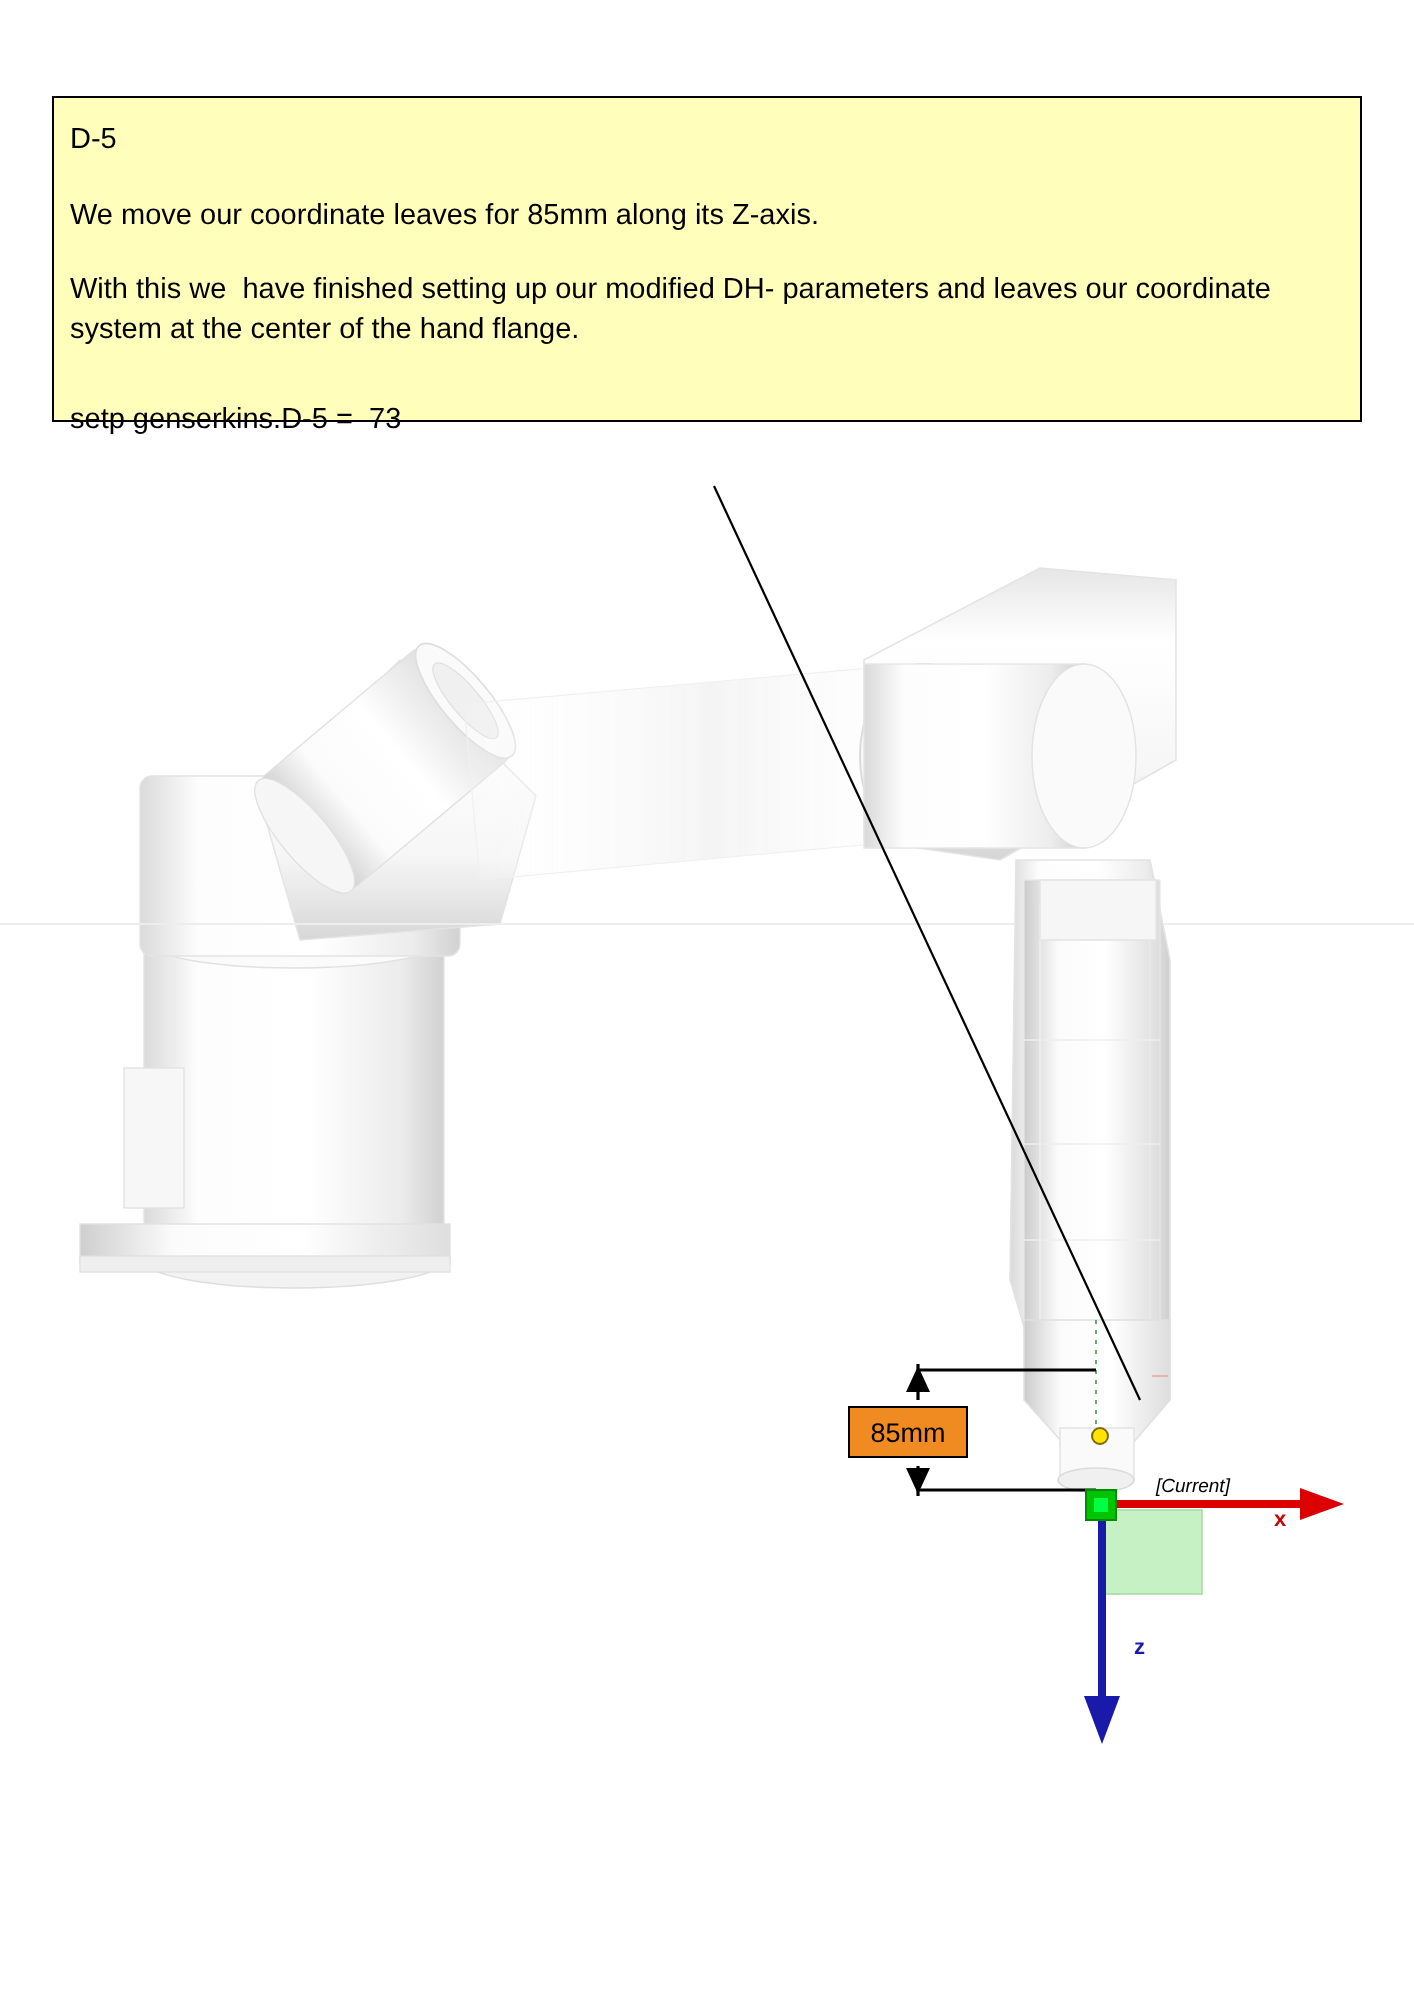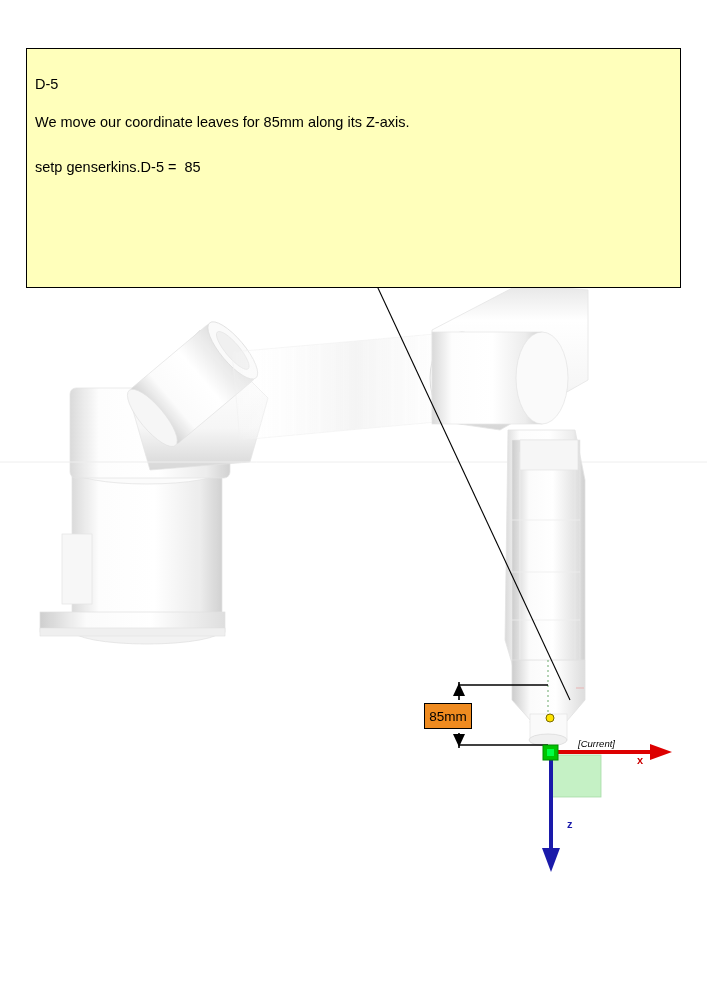--- a/index.html
+++ b/index.html
@@ -21,25 +21,25 @@
     height: 1000px;
     background: #ffffff;
   }
 
   
   .note-box {
     position: absolute;
     left: 26px;
     top: 48px;
     width: 655px;
-    height: 240px;
+    height: 163px;
     background: #ffffbb;
     border: 1px solid #000000;
     box-sizing: border-box;
-    padding: 24px 6px 6px 8px;
+    padding: 10px 6px 6px 8px;
   }
   .note-line {
     font-size: 14.5px;
     color: #000000;
     line-height: 1.35;
     white-space: pre-wrap;
   }
   .note-title { margin: 2px 0 0 0; }
   .note-p1 { margin: 18px 0 0 0; }
   .note-p2 { margin: 18px 0 0 0; }
@@ -52,21 +52,21 @@
     width: 707px;
     height: 1000px;
     pointer-events: none;
   }
 
   
   .measure-label {
     position: absolute;
     left: 424px;
     top: 703px;
-    width: 48px;
+    width: 60px;
     height: 26px;
     background: #ef8b20;
     border: 1px solid #000000;
     box-sizing: border-box;
     display: flex;
     align-items: center;
     justify-content: center;
     font-size: 13.5px;
     color: #000000;
   }
@@ -198,21 +198,22 @@
     <line x1="551" y1="752" x2="551" y2="852" stroke="#1a1aaa" stroke-width="4"></line>
     <polygon points="551,872 542,848 560,848" fill="#1a1aaa"></polygon>
 
     <rect x="543" y="745" width="15" height="15" fill="#00c400" stroke="#008c00" stroke-width="1"></rect>
     <rect x="547" y="749" width="7" height="7" fill="#00ff44"></rect>
   </svg>
 
   <div class="note-box">
     <div class="note-line note-title">D-5</div>
     <div class="note-line note-p1">We move our coordinate leaves for 85mm along its Z-axis.</div>
-    <div class="note-line note-code">setp genserkins.D-5 =  85</div>
+    <div class="note-line note-p2">With this we  have finished setting up our modified DH- parameters and leaves our coordinate system at the center of the hand flange.</div>
+    <div class="note-line note-code">setp genserkins.D-5 =  73</div>
   </div>
 
   <div class="measure-label">85mm</div>
 
   <div class="current-label">[Current]</div>
   <div class="axis-label x">x</div>
   <div class="axis-label z">z</div>
 
 </div>
 

